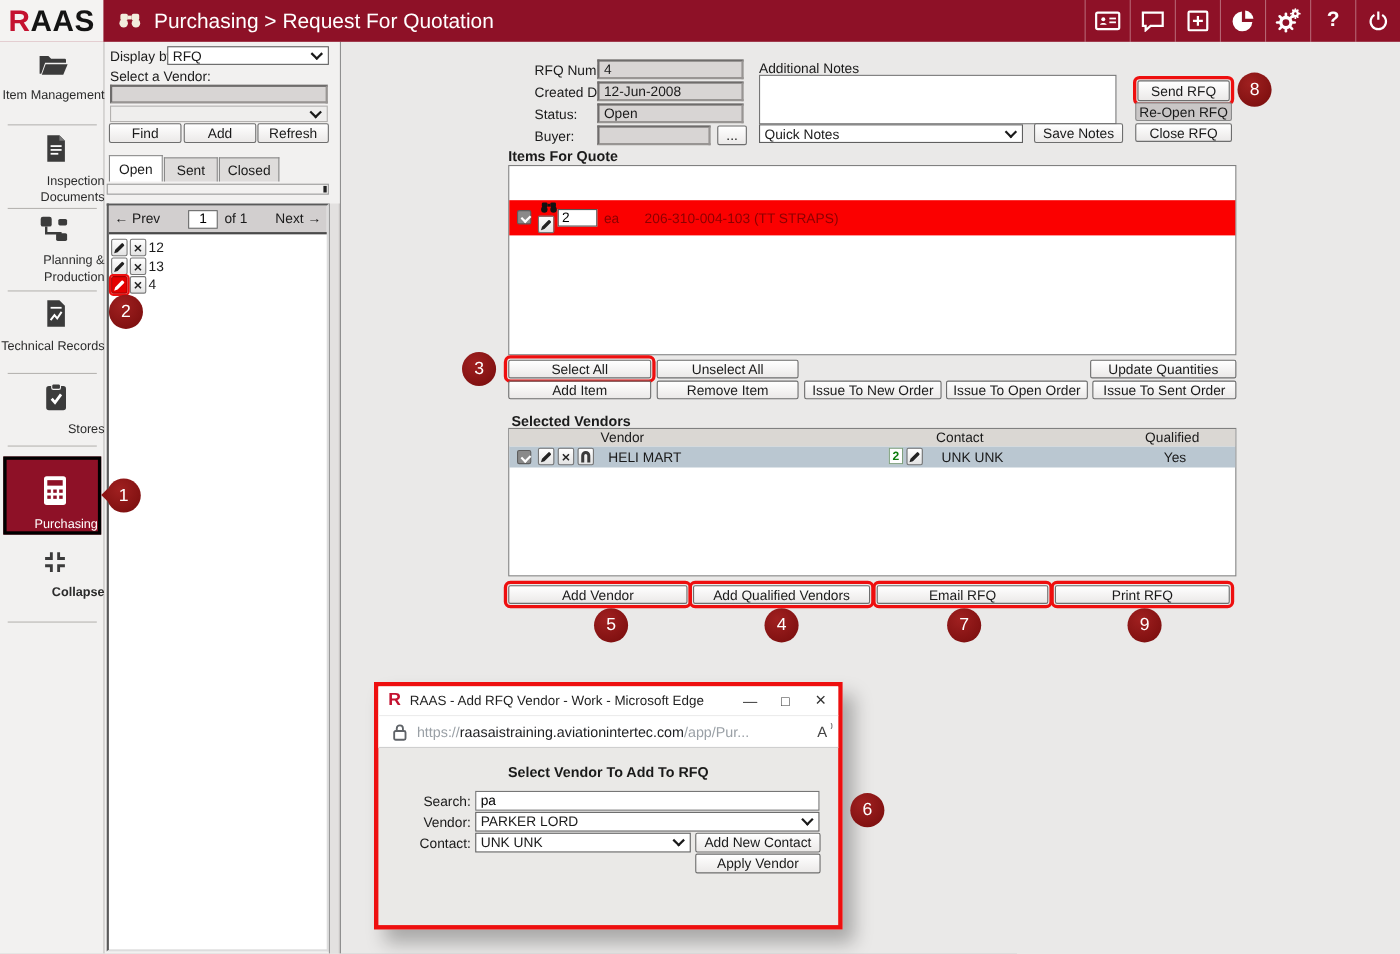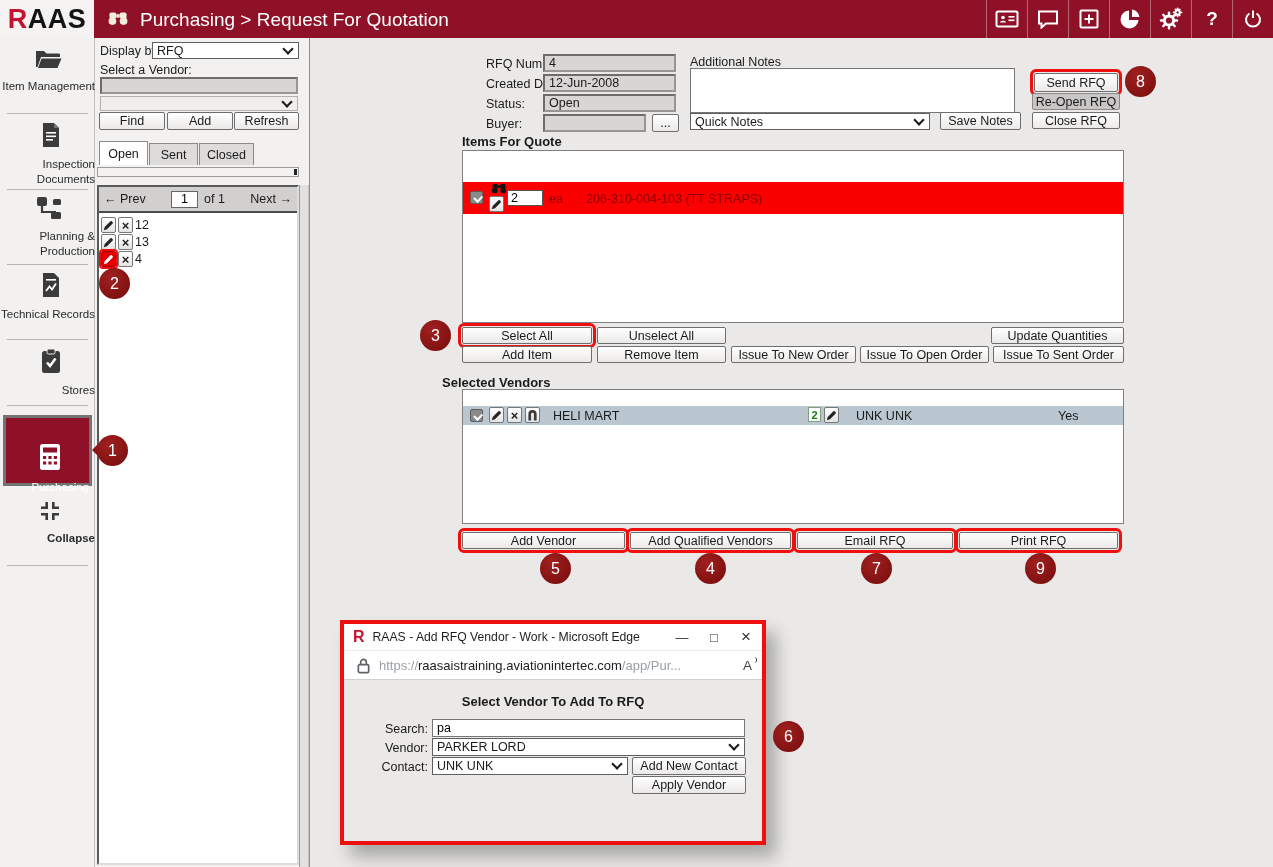--- a/index.html
+++ b/index.html
@@ -22,21 +22,21 @@
            border-left:1px solid rgba(255,255,255,.35); cursor:pointer; }
   .help-glyph { color:#fff; font-size:19px; font-weight:bold; }
 
   
   .sidebar { position:absolute; left:0; top:38px; width:95px; height:829px; background:#f2f1f0;
              border-right:1px solid #c2c0be; z-index:4; }
   .side-item { position:absolute; left:0; width:95px; text-align:right; color:#2b2b2b;
                font-size:11.5px; line-height:1.3; cursor:pointer; }
   .side-item .side-icon { display:block; margin:0 auto 5px; width:28px; }
   .side-item.active { left:3px; width:89px; background:#8e1127; color:#ffffff;
-                      border:3px solid #737373; padding-top:25px; }
+                      border:3px solid #000000; padding-top:14px; }
   .side-div { position:absolute; left:7px; width:81px; height:1px; background:#b7b5b2; }
 
   
   .lpanel { position:absolute; left:95px; top:38px; width:215px; height:829px; background:#f2f1f0;
             border-right:1px solid #8f8f8f; z-index:3; }
   .lbl { position:absolute; white-space:nowrap; }
   .sel { background:#fff; border:1px solid #5f5f5f; position:absolute; display:flex;
          align-items:center; padding:0 18px 0 4px; cursor:pointer; }
   .sel.flat { background:#efeeed; border:1px solid #b3b1af; }
   .chev { position:absolute; right:5px; top:50%; width:9px; height:9px; margin-top:-6px; }
@@ -437,22 +437,27 @@
 
   <div class="btn ann" style="left:462px; top:327px; width:130px; height:17px;">Select All</div>
   <div class="btn" style="left:597px; top:327px; width:129px; height:17px;">Unselect All</div>
   <div class="btn" style="left:991px; top:327px; width:133px; height:17px;">Update Quantities</div>
   <div class="btn" style="left:462px; top:346px; width:130px; height:17px;">Add Item</div>
   <div class="btn" style="left:597px; top:346px; width:129px; height:17px;">Remove Item</div>
   <div class="btn" style="left:731px; top:346px; width:125px; height:17px;">Issue To New Order</div>
   <div class="btn" style="left:860px; top:346px; width:129px; height:17px;">Issue To Open Order</div>
   <div class="btn" style="left:993px; top:346px; width:131px; height:17px;">Issue To Sent Order</div>
 
-  <span class="abs bold" style="left:442px; top:375px; font-size:13px;">Selected Vendors</span>
+  <span class="abs bold" style="left:465px; top:375px; font-size:13px;">Selected Vendors</span>
   <div class="vtable">
+    <div class="vthead">
+      <span class="abs" style="left:83px; top:1px;">Vendor</span>
+      <span class="abs" style="left:388px; top:1px;">Contact</span>
+      <span class="abs" style="left:578px; top:1px;">Qualified</span>
+    </div>
     <div class="vtrow">
       <span class="chk" style="position:absolute; left:7px; top:3px;"></span>
       <span class="mini-btn" style="position:absolute; left:26px; top:1px;">
           <svg width="11" height="11" viewBox="0 0 14 14">
             <path d="M1 13 l1.2 -4 L9.5 1.7 a1.2 1.2 0 0 1 1.7 0 l1.1 1.1 a1.2 1.2 0 0 1 0 1.7 L5 11.8 z" fill="#222"></path>
           </svg>
         </span>
       <span class="mini-btn" style="position:absolute; left:44px; top:1px;">
           <span class="xglyph">×</span>
         </span>

